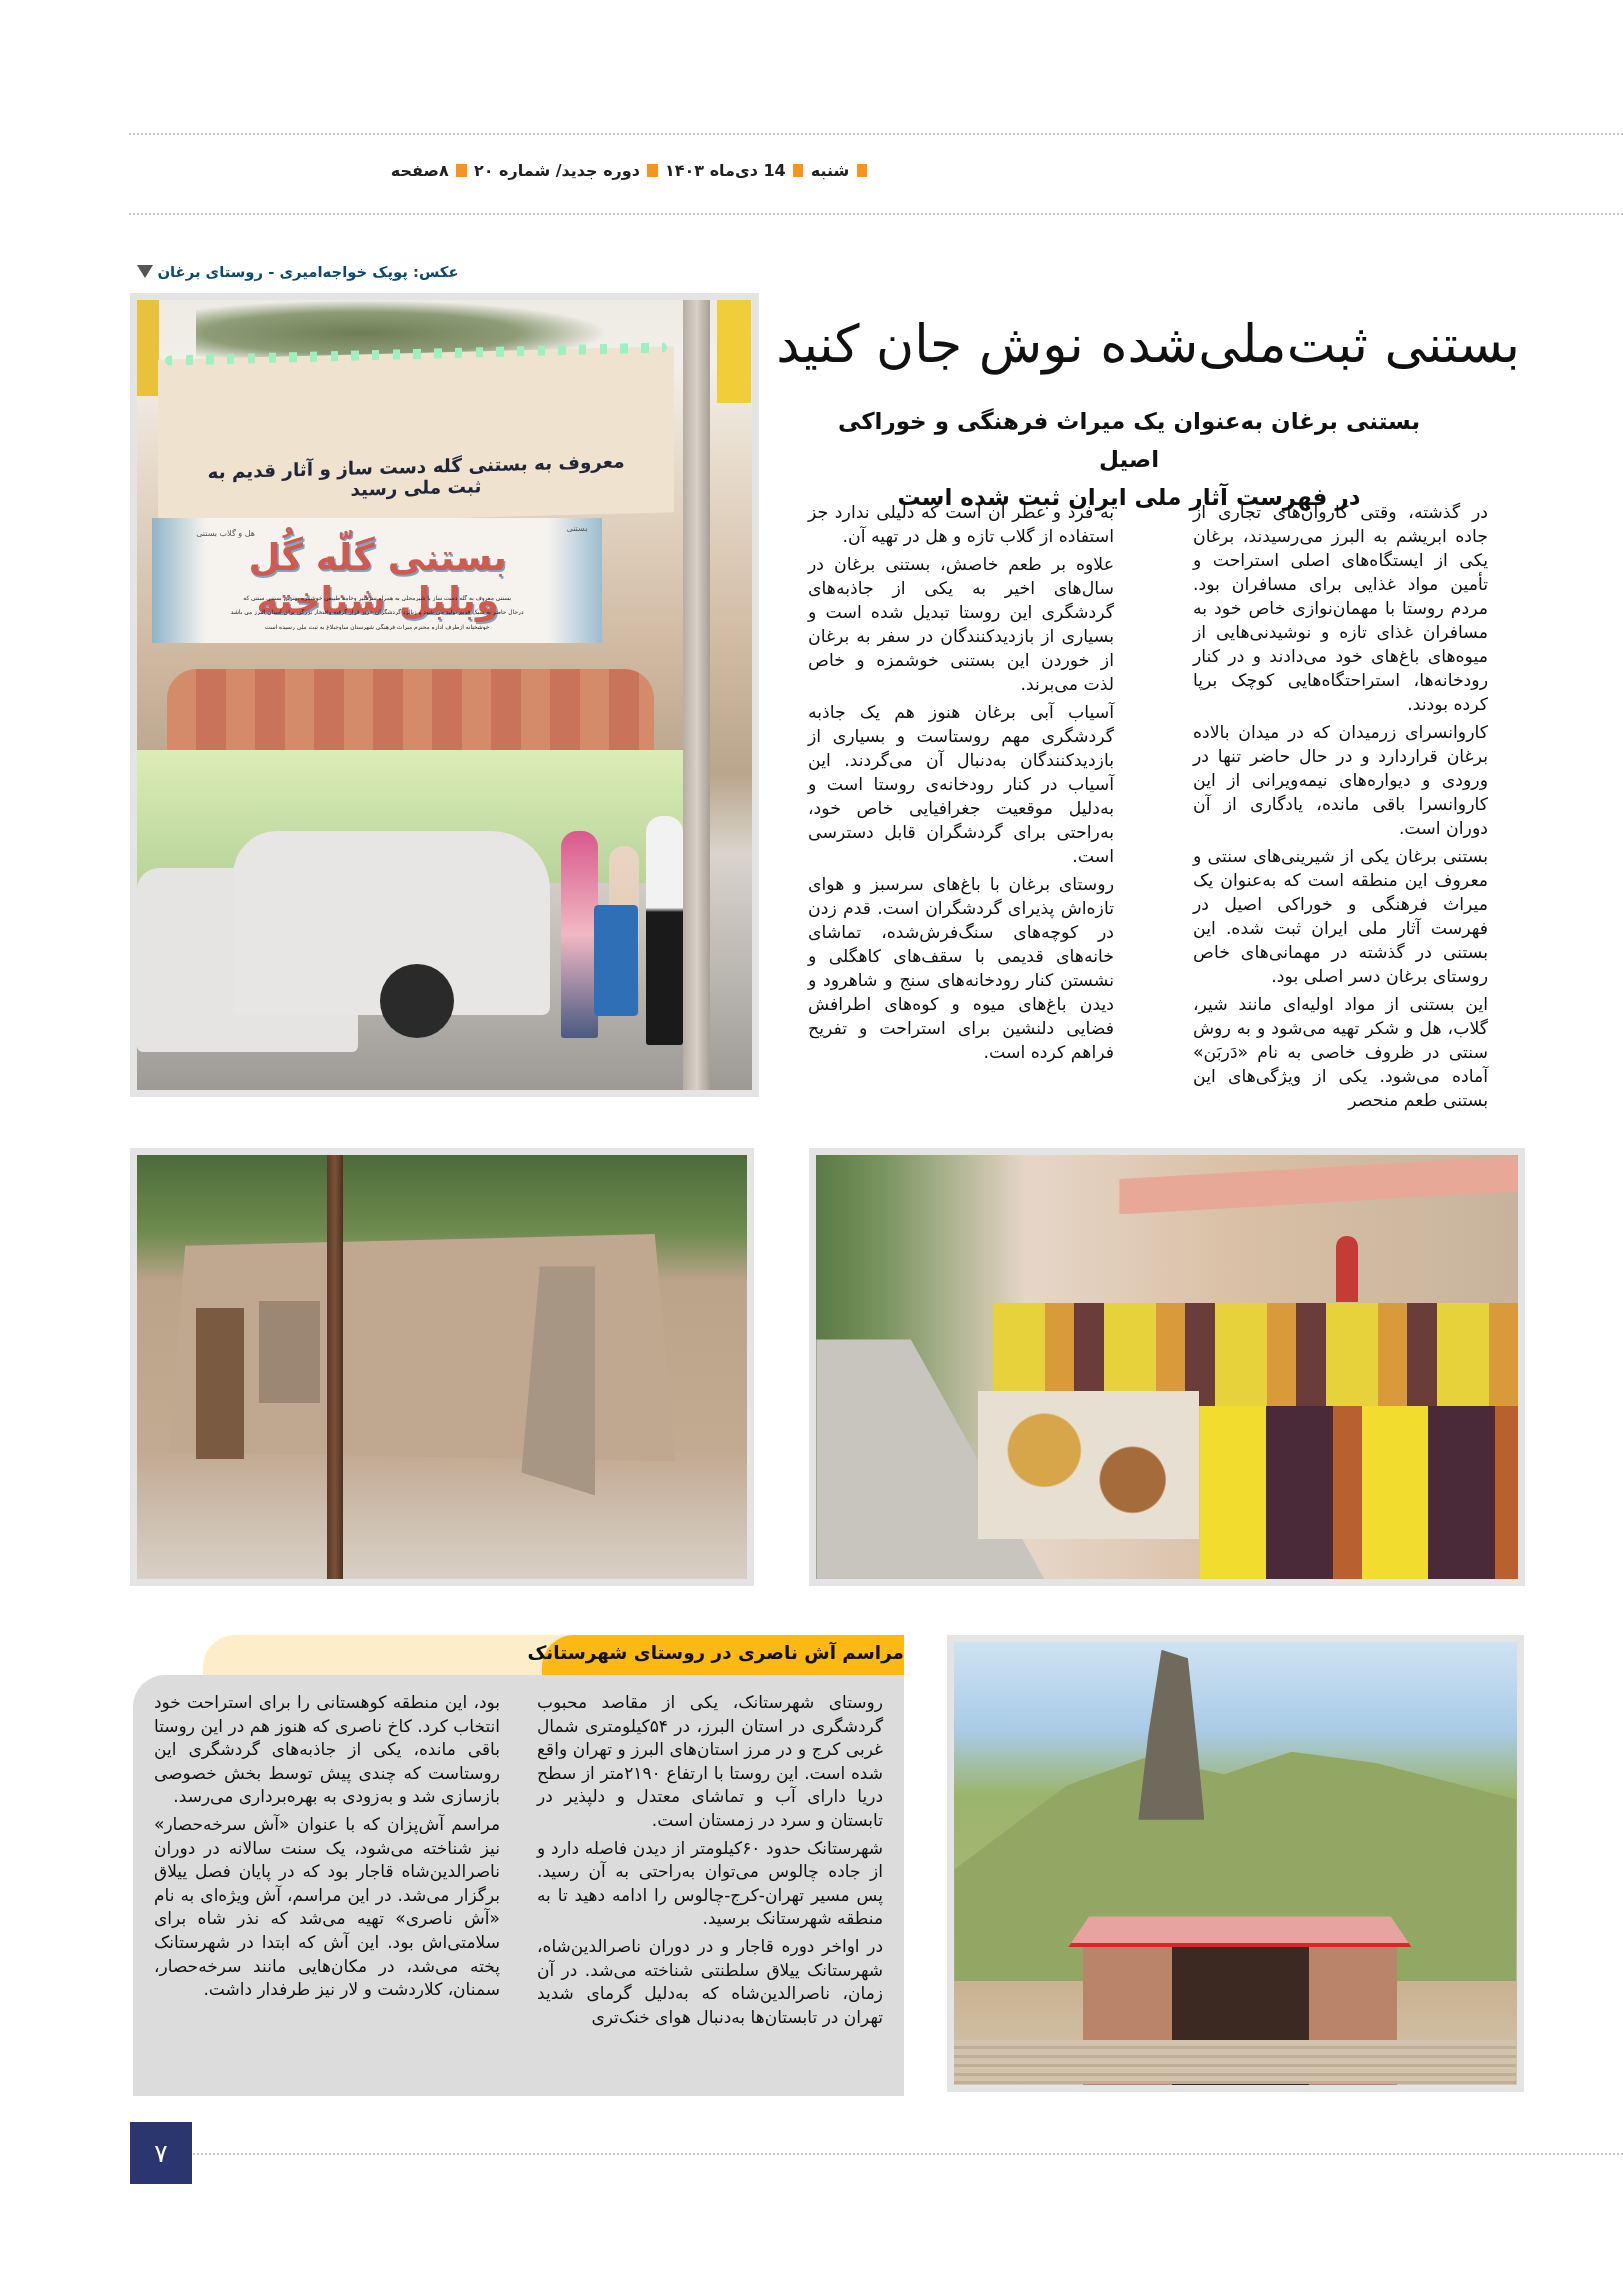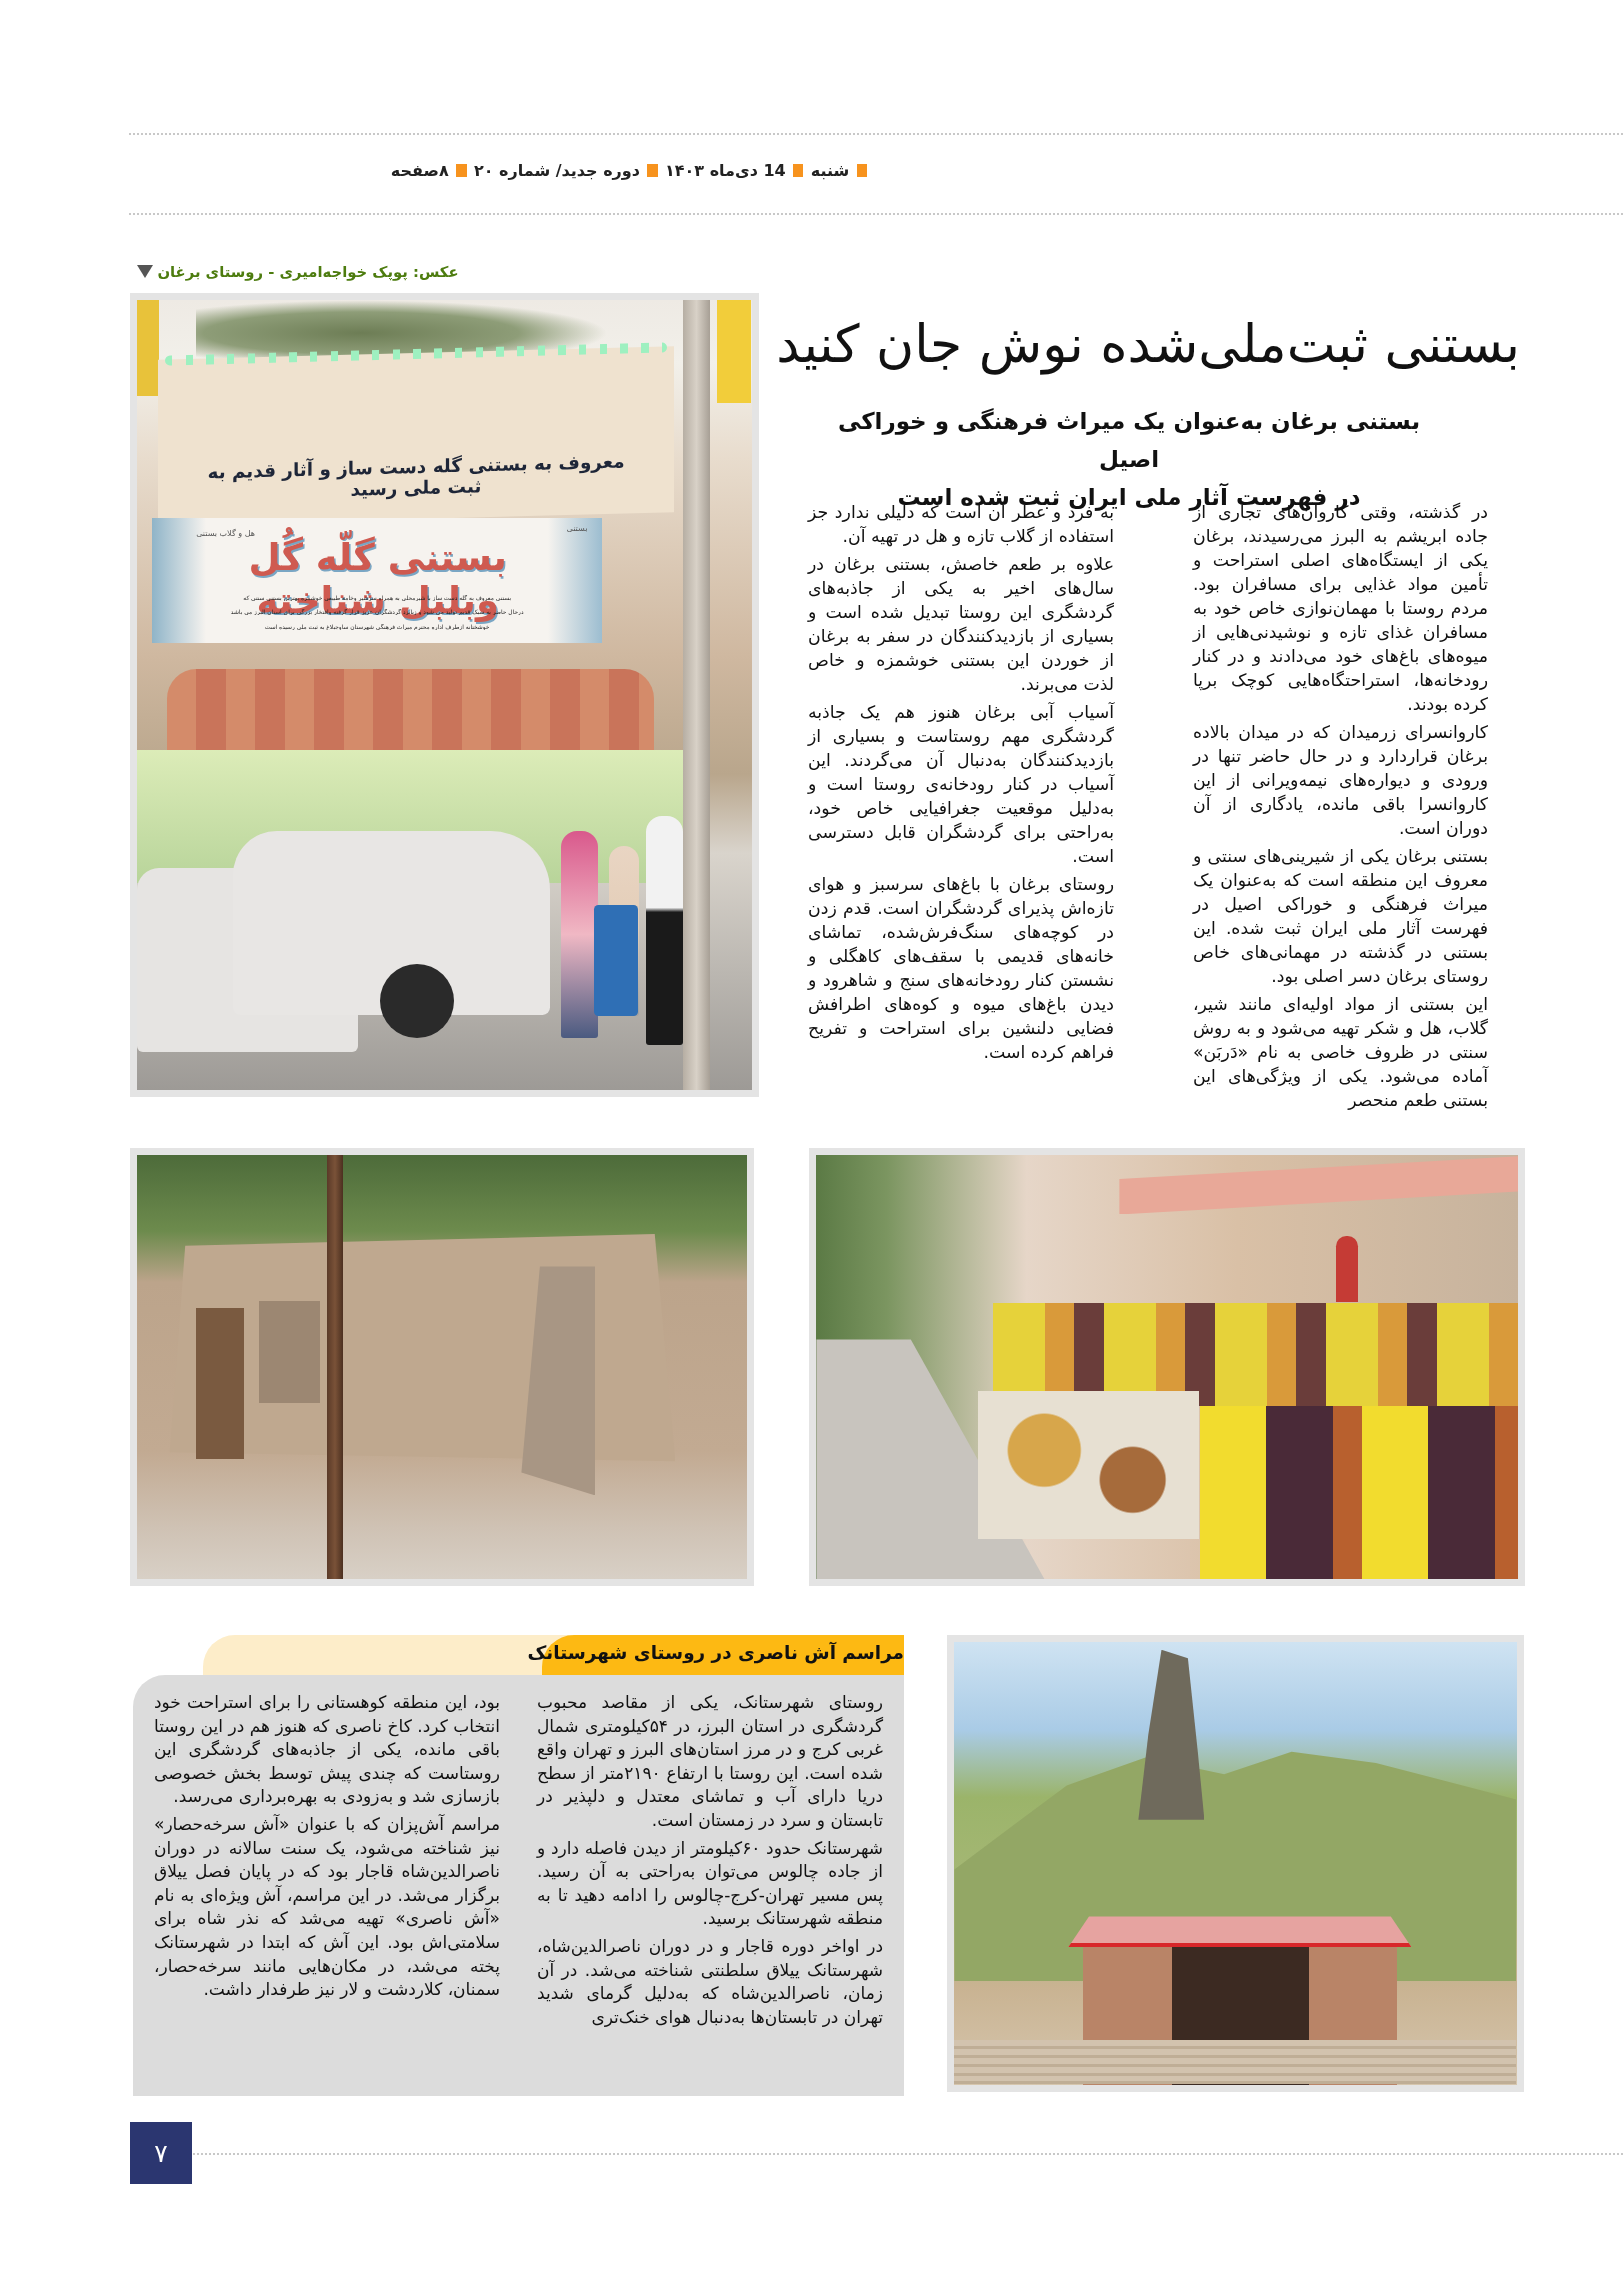--- a/index.html
+++ b/index.html
@@ -5,21 +5,21 @@
   html, body { margin:0; padding:0; background:#ffffff; }
   body { width:1623px; height:2273px; position:relative; overflow:hidden;
          font-family:"DejaVu Sans", sans-serif; color:#1a1a1a; }
   .dotline { position:absolute; left:129px; right:0; height:0;
              border-top:2.2px dotted #c8c8c8; }
   .header-line { position:absolute; top:161px; right:753px; direction:rtl;
                  font-family:"DejaVu Sans", sans-serif; font-weight:bold; font-size:16px;
                  color:#222; display:flex; align-items:center; gap:4.4px; white-space:nowrap; }
   .header-line .sq { display:inline-block; width:10.3px; height:13.3px; background:#f7931e; margin:0 3px; }
   .caption { position:absolute; top:263px; left:137px; direction:rtl;
-             font-family:"DejaVu Sans", sans-serif; font-size:14.8px; font-weight:bold; color:#4d7c0f;
+             font-family:"DejaVu Sans", sans-serif; font-size:14.8px; font-weight:bold; color:#0c4a6e;
              display:flex; align-items:center; gap:4.4px; }
   .caption .tri { width:0; height:0; border-left:8px solid transparent; border-right:8px solid transparent;
                   border-top:13.3px solid #555; display:inline-block; }
   .photo-frame { position:absolute; background:#e4e4e4; padding:7.4px; box-sizing:border-box; }
   .photo { width:100%; height:100%; position:relative; overflow:hidden; }
   .title { position:absolute; top:314px; right:103px; direction:rtl;
            font-family:"DejaVu Sans", sans-serif; font-weight:normal; font-size:52px; color:#111;
            letter-spacing:-0.7px; white-space:nowrap; }
   .subtitle { position:absolute; top:402px; left:819px; width:620px; direction:rtl; text-align:center;
               font-family:"DejaVu Sans", sans-serif; font-weight:bold; font-size:23px; line-height:38px; color:#111; }

